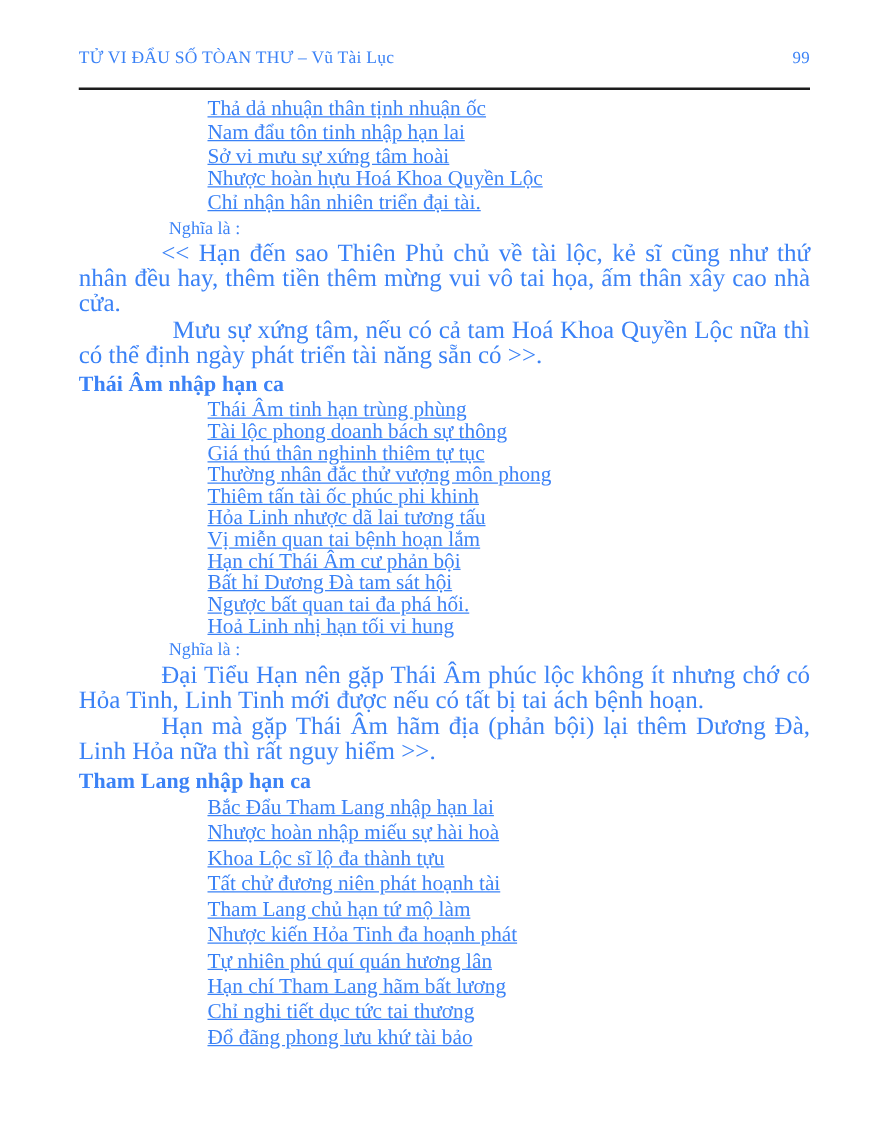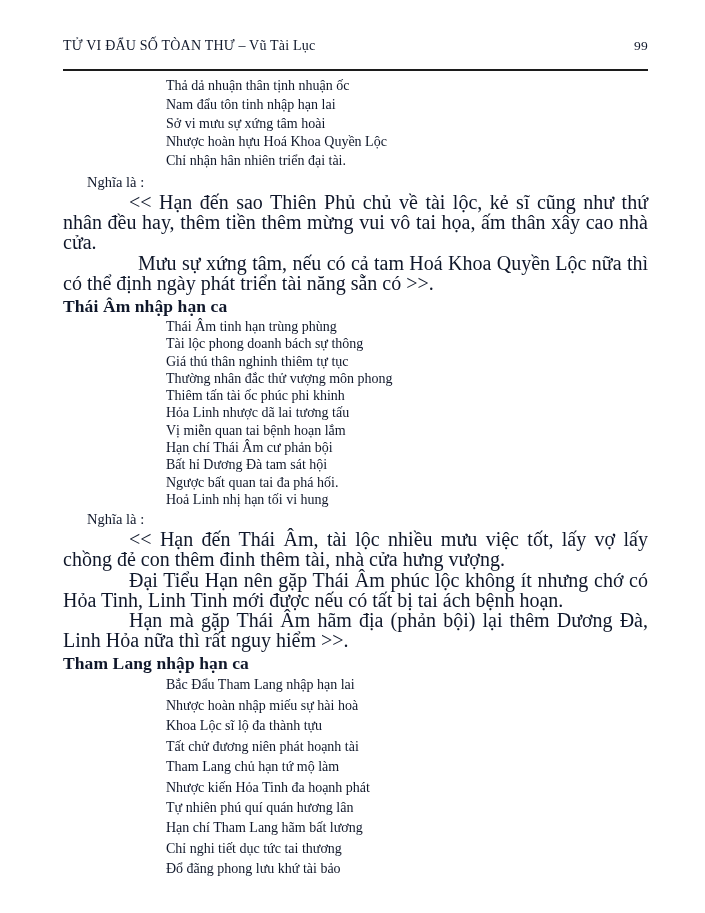--- a/index.html
+++ b/index.html
@@ -1,32 +1,32 @@
 <!DOCTYPE html>
 <html><head>
 <meta charset="utf-8">
 <style>
   html,body{margin:0;padding:0;background:#e8e8e8;}
   .page{
     width:705px;height:913px;background:#ffffff;box-sizing:border-box;
     padding:36px 57px 0 63px;margin:0 auto;
-    font-family:"Liberation Serif","DejaVu Serif",serif;color:#0f172a;
+    font-family:"Liberation Serif","DejaVu Serif",serif;color:#3b82f6;
     overflow:hidden;
   }
   .header{display:flex;justify-content:space-between;align-items:baseline;
     font-size:14px;line-height:20px;letter-spacing:0.2px;}
   .header .title{white-space:nowrap;}
   .header .pagenum{font-size:13.5px;}
   .rule{border:none;border-top:2px solid #1c1c1c;margin:13px 0 6px 0;height:0;}
-  .verse{margin:0;padding:0 0 0 103px;font-size:14px;}
+  .verse{margin:0;padding:0 0 0 103px;font-size:17px;text-decoration:underline;}
   .verse .verse-line{white-space:nowrap;}
   .v1 .verse-line{line-height:18.8px;}
   .v2 .verse-line{line-height:17.3px;}
   .v3 .verse-line{line-height:20.4px;}
-  .nghia{font-size:14.5px;line-height:20px;margin:1px 0 0 24px;}
+  .nghia{font-size:14.5px;line-height:20px;margin:1px 0 0 72px;}
   .para{font-size:20px;line-height:20.2px;text-align:justify;margin:0;text-indent:66px;}
   .para.deep{text-indent:75px;}
   .heading{font-size:17.5px;font-weight:700;margin:3px 0 2px;line-height:20px;letter-spacing:0.1px;}
 </style>
 </head>
 <body>
 
 <div class="page">
 
   <div class="header">
@@ -57,21 +57,20 @@
     <div class="verse-line">Thiêm tấn tài ốc phúc phi khinh</div>
     <div class="verse-line">Hỏa Linh nhược dã lai tương tấu</div>
     <div class="verse-line">Vị miễn quan tai bệnh hoạn lắm</div>
     <div class="verse-line">Hạn chí Thái Âm cư phản bội</div>
     <div class="verse-line">Bất hỉ Dương Đà tam sát hội</div>
     <div class="verse-line">Ngược bất quan tai đa phá hối.</div>
     <div class="verse-line">Hoả Linh nhị hạn tối vi hung</div>
   </div>
 
   <div class="nghia">Nghĩa là :</div>
-  <p class="para">&lt;&lt; Hạn đến Thái Âm, tài lộc nhiều mưu việc tốt, lấy vợ lấy chồng đẻ con thêm đinh thêm tài, nhà cửa hưng vượng.</p>
   <p class="para">Đại Tiểu Hạn nên gặp Thái Âm phúc lộc không ít nhưng chớ có Hỏa Tinh, Linh Tinh mới được nếu có tất bị tai ách bệnh hoạn.</p>
   <p class="para">Hạn mà gặp Thái Âm hãm địa (phản bội) lại thêm Dương Đà, Linh Hỏa nữa thì rất nguy hiểm &gt;&gt;.</p>
 
   <div class="heading">Tham Lang nhập hạn ca</div>
 
   <div class="verse v3">
     <div class="verse-line">Bắc Đẩu Tham Lang nhập hạn lai</div>
     <div class="verse-line">Nhược hoàn nhập miếu sự hài hoà</div>
     <div class="verse-line">Khoa Lộc sĩ lộ đa thành tựu</div>
     <div class="verse-line">Tất chử đương niên phát hoạnh tài</div>

